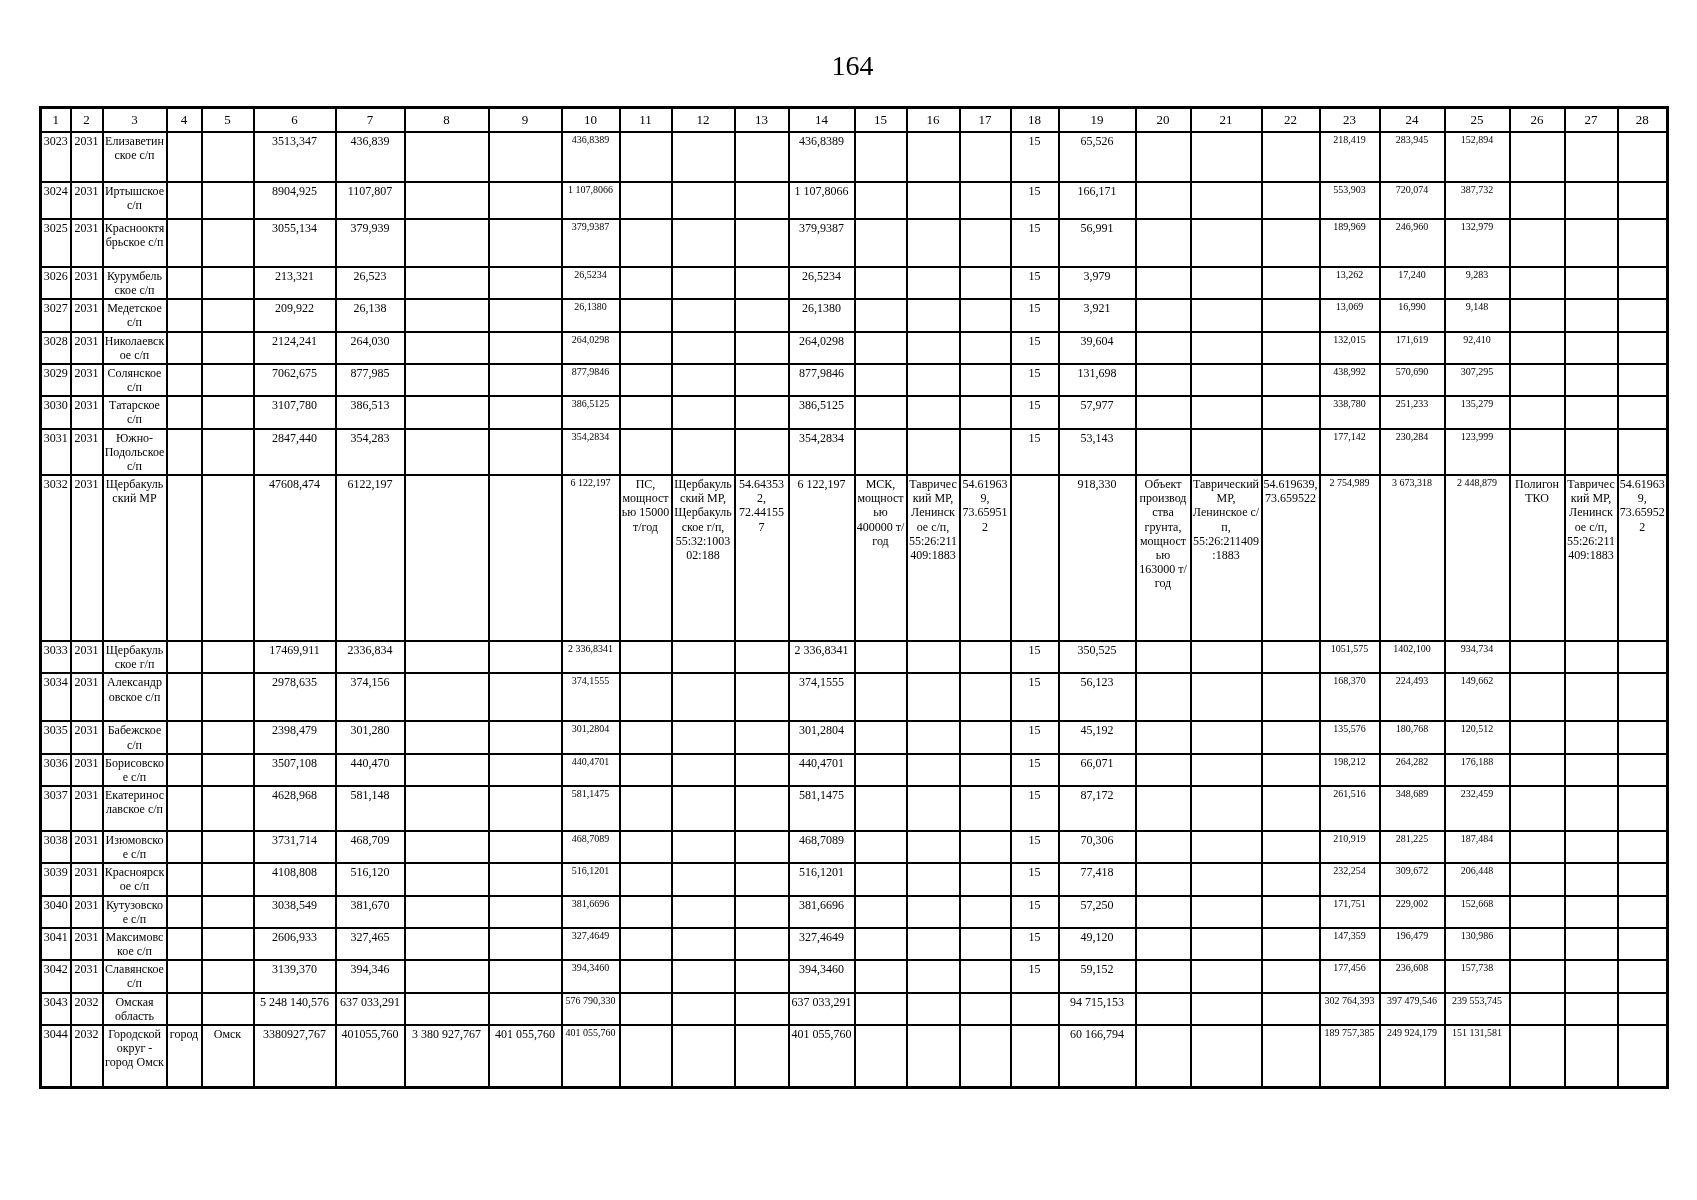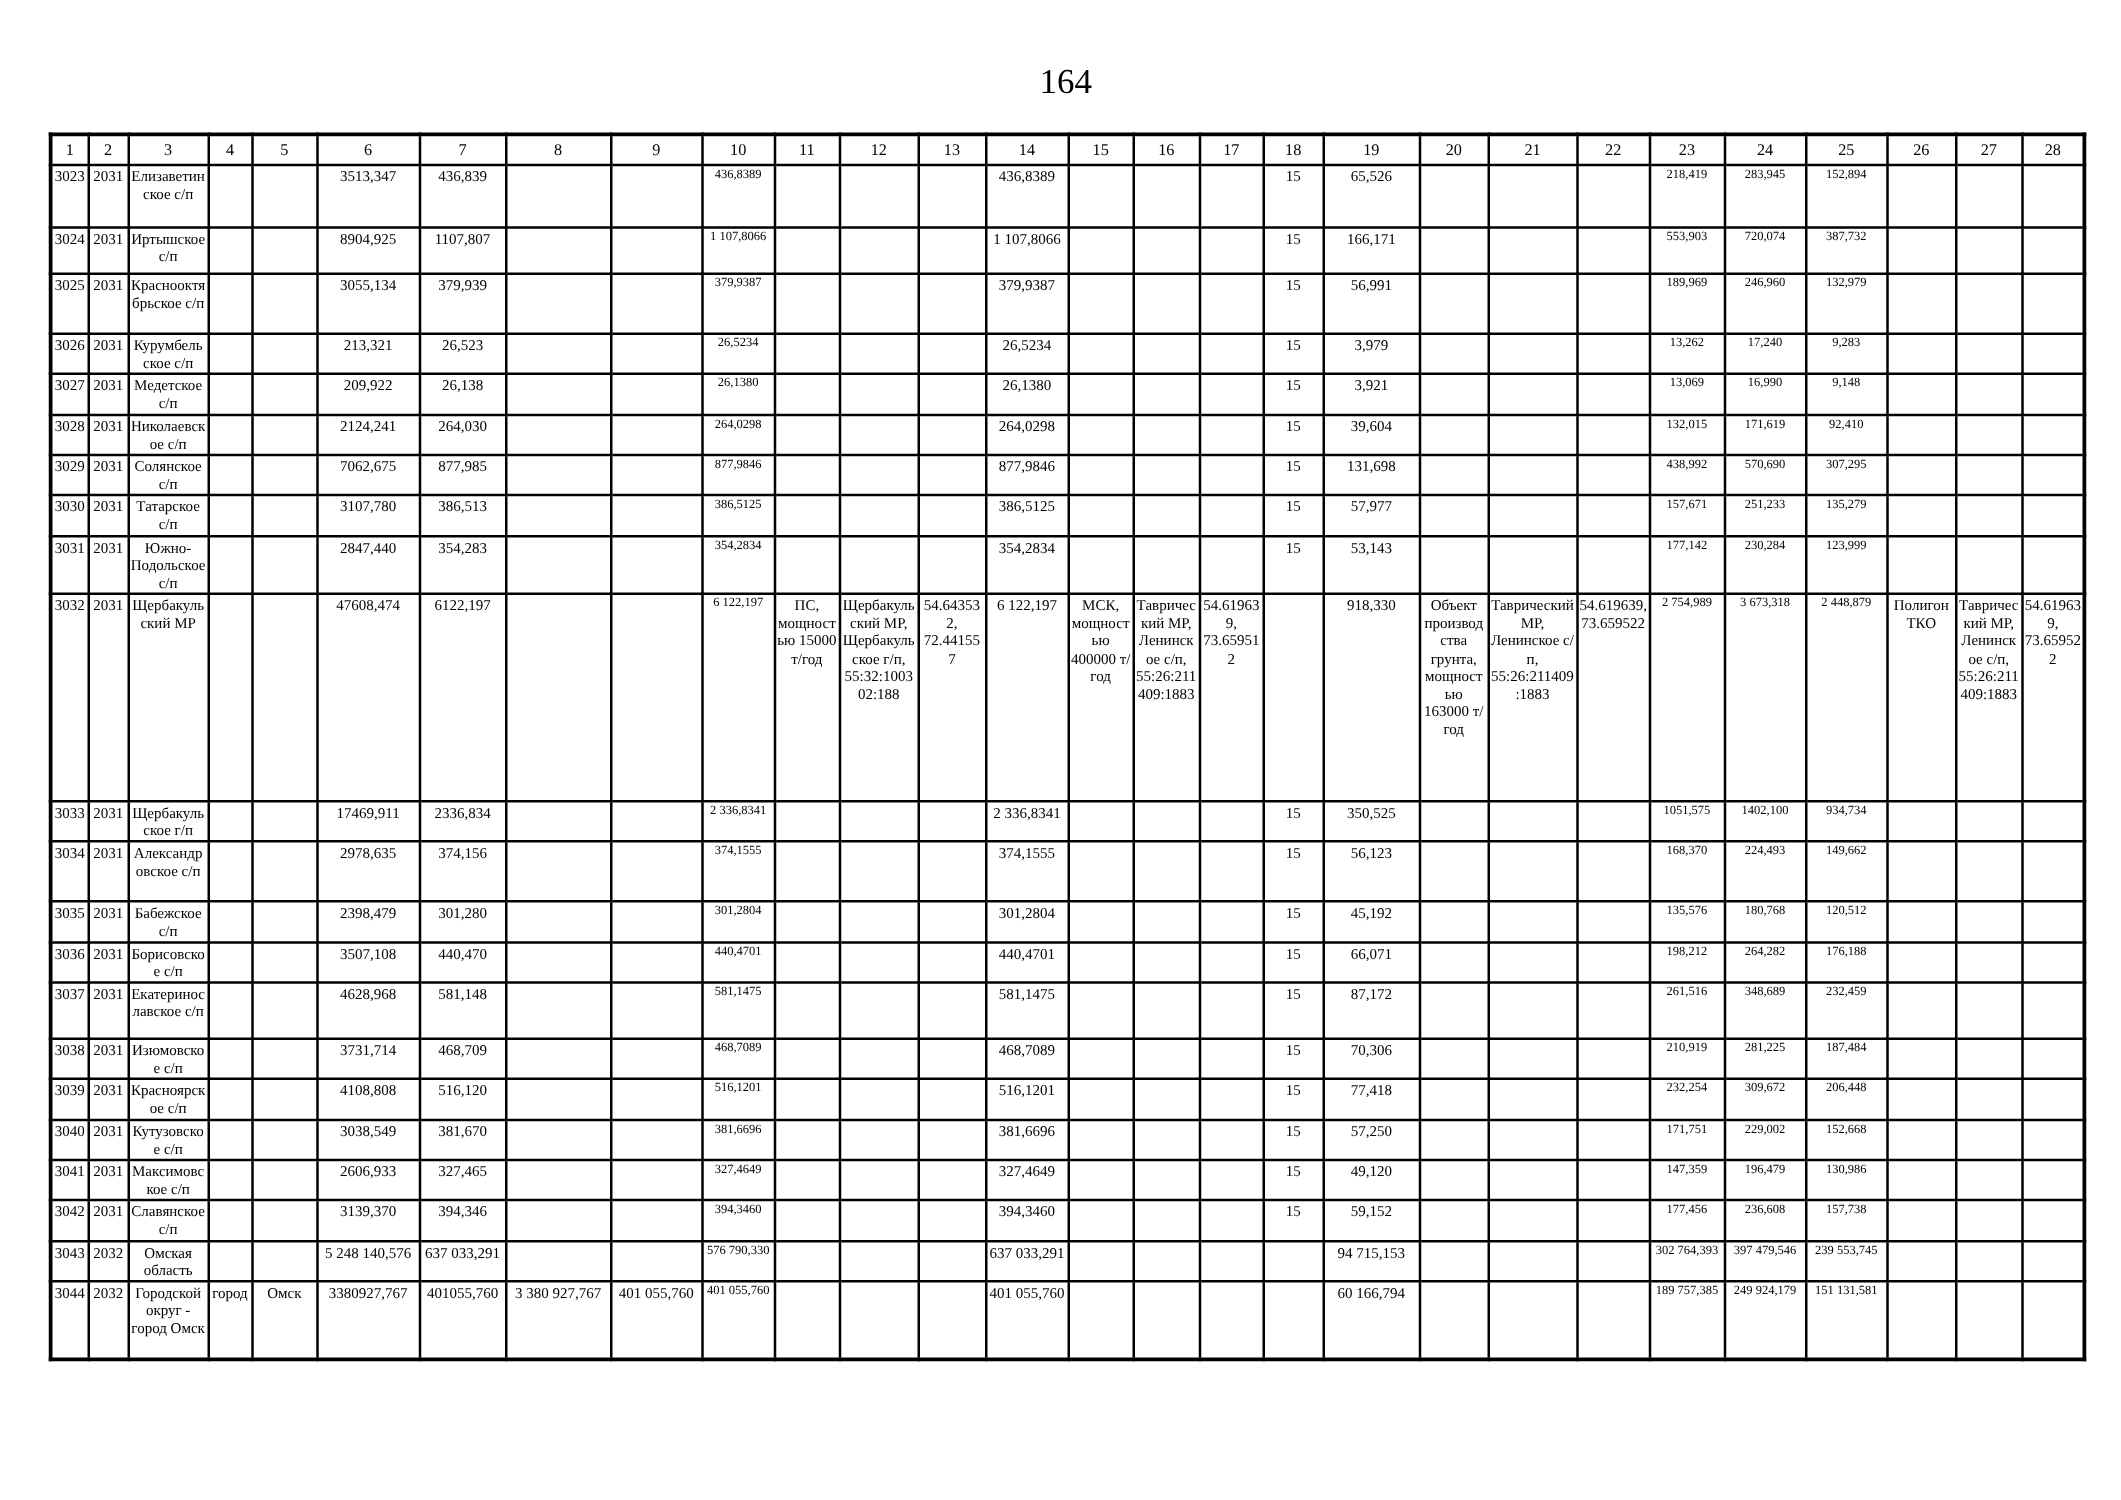--- a/index.html
+++ b/index.html
@@ -348,21 +348,21 @@
           <td></td>
           <td>386,5125</td>
           <td></td>
           <td></td>
           <td></td>
           <td>15</td>
           <td>57,977</td>
           <td></td>
           <td></td>
           <td></td>
-          <td class="small">157,671</td>
+          <td class="small">338,780</td>
           <td class="small">251,233</td>
           <td class="small">135,279</td>
           <td></td>
           <td></td>
           <td></td>
         </tr>
         <tr style="height: 45px;">
           <td>3031</td>
           <td>2031</td>
           <td>Южно-Подольское с/п</td>

